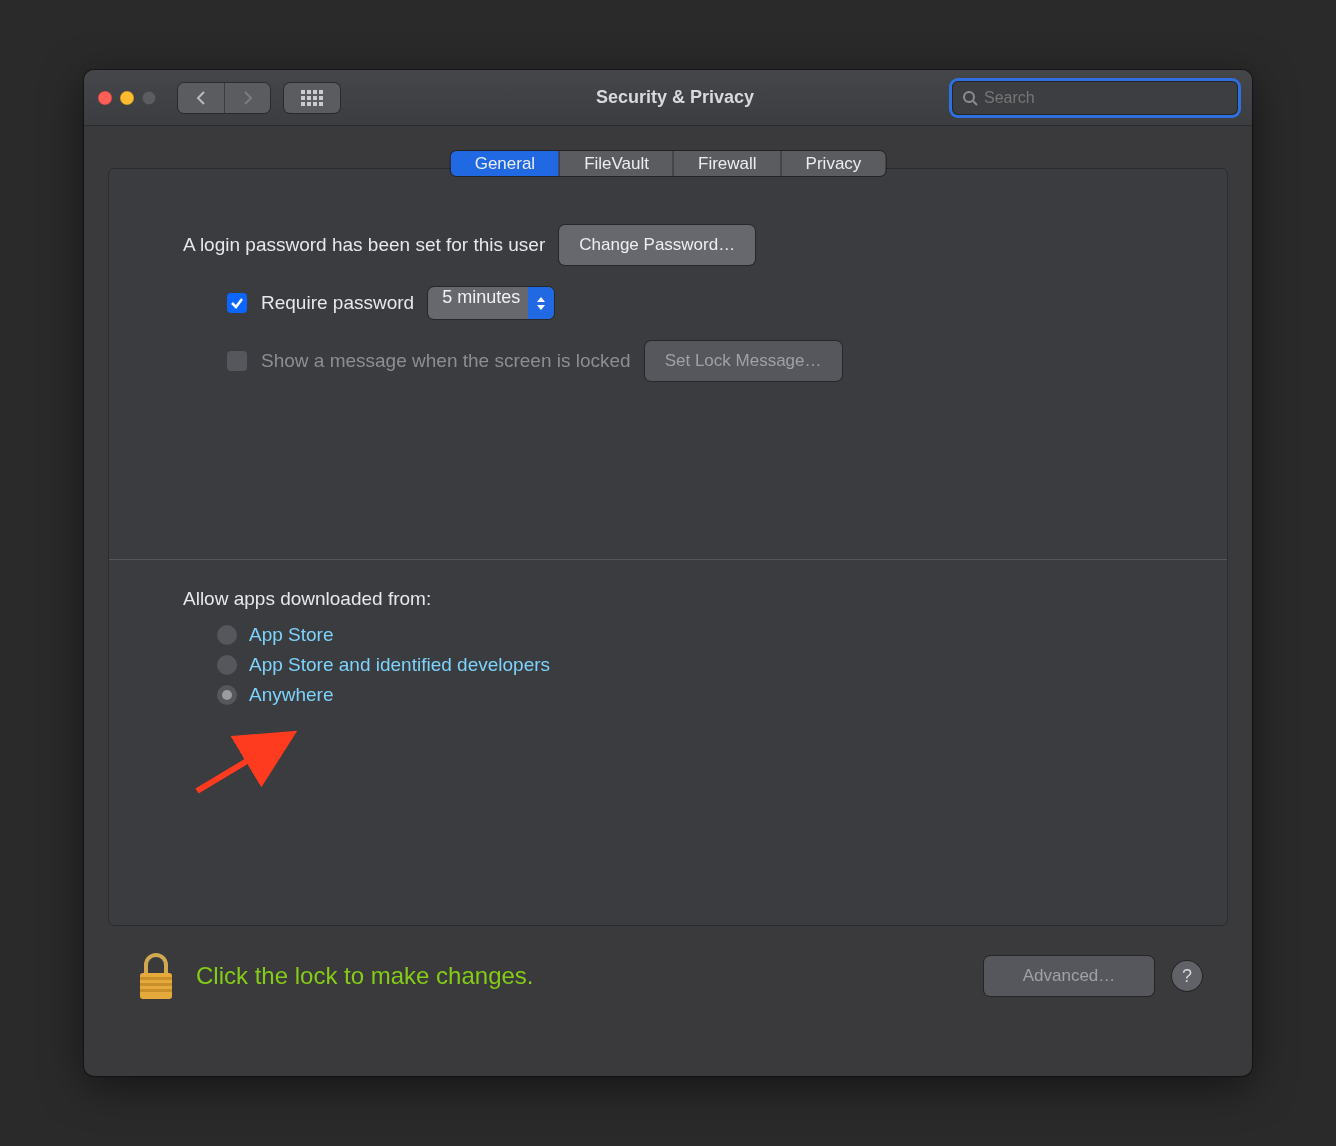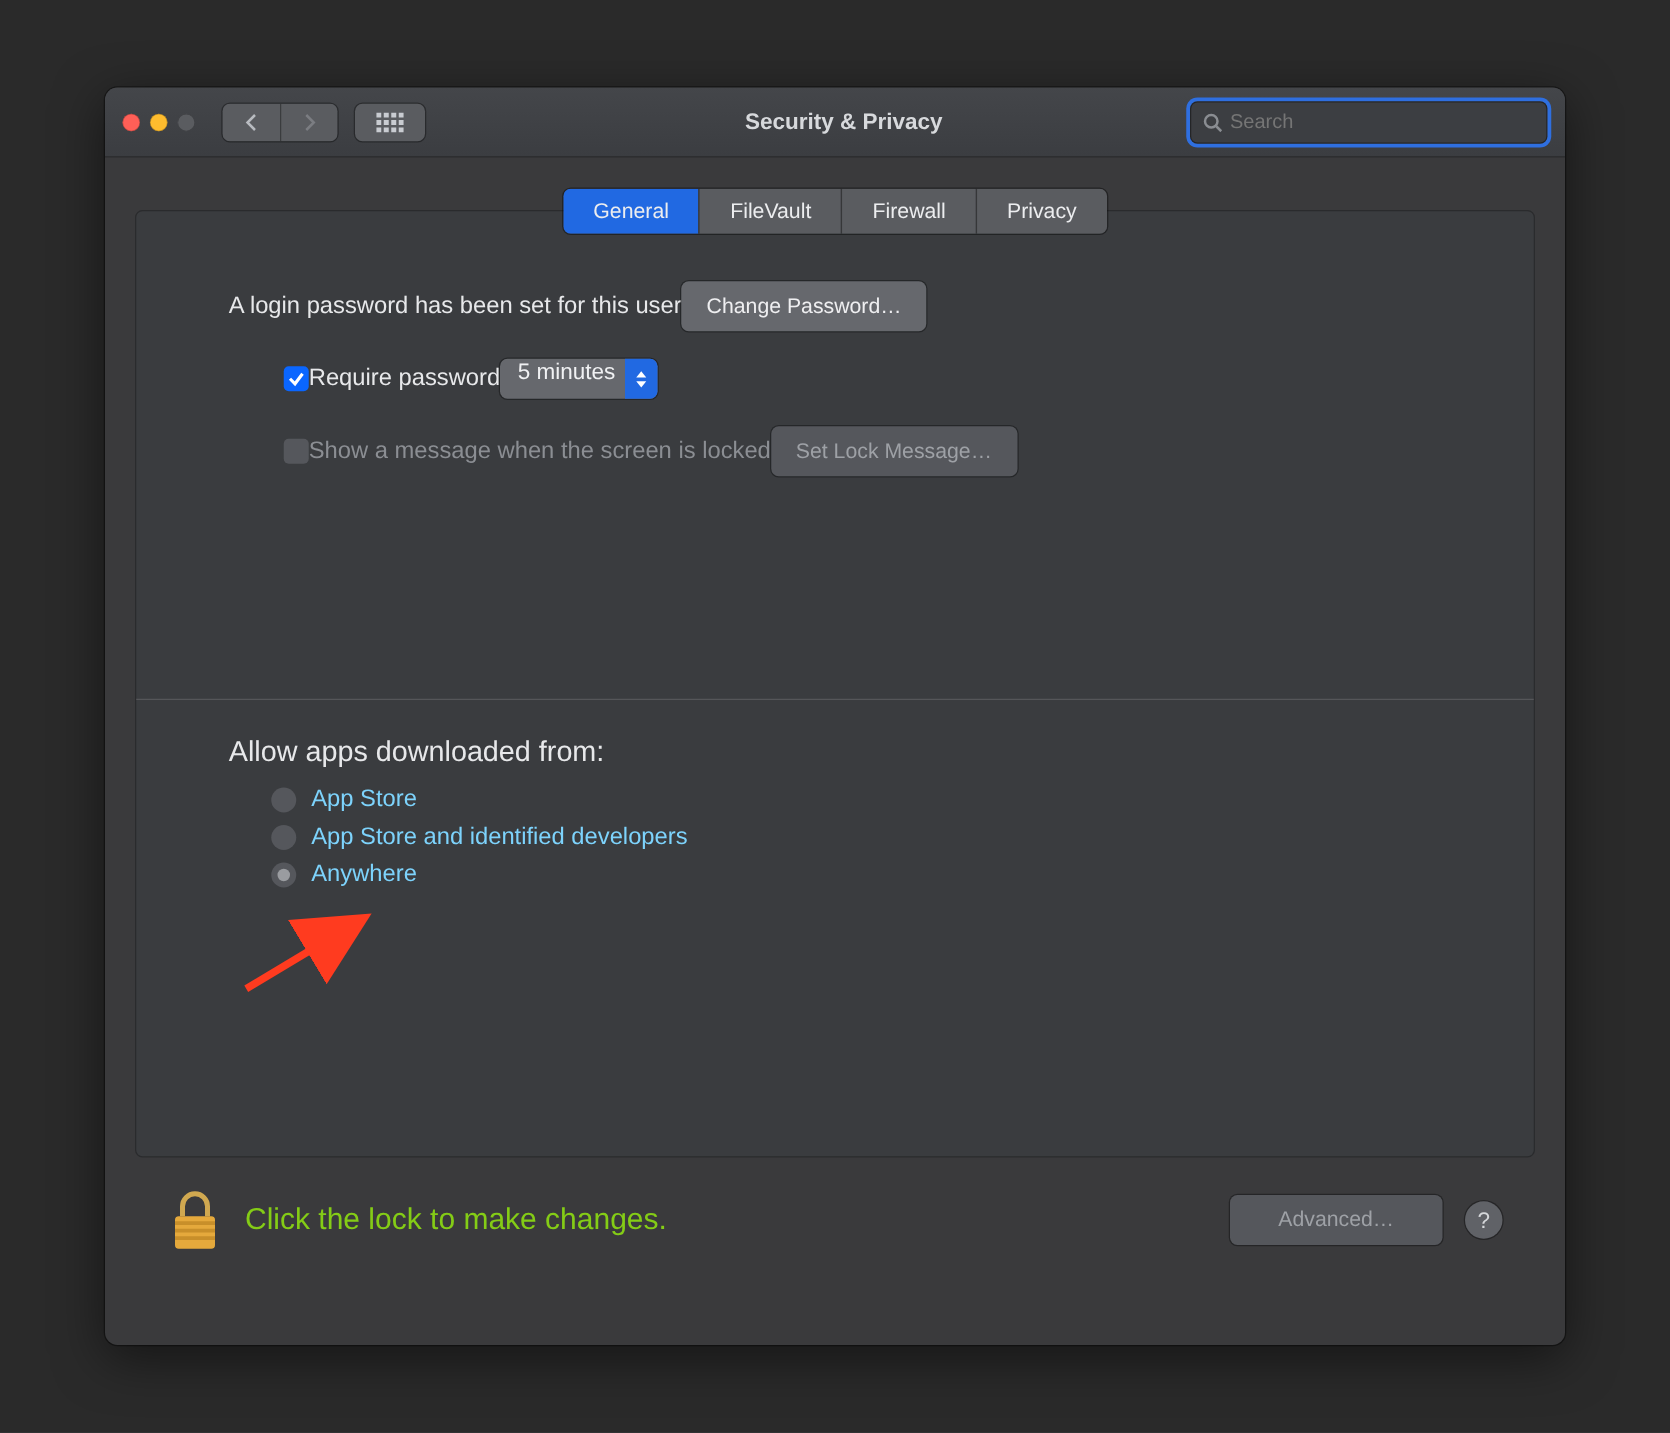--- a/index.html
+++ b/index.html
@@ -78,27 +78,27 @@
       background: #3a3c3f;
       margin-top: 20px;
       padding: 56px 64px 20px 64px;
     }
     .tabs {
       position: absolute; top: -18px; left: 50%; transform: translateX(-50%);
       display: inline-flex; border-radius: 6px; overflow: hidden;
       box-shadow: 0 0 0 1px rgba(0,0,0,.4);
     }
     .tabs button {
-      height: 36px; padding: 0 24px; border: none; background: #5a5c60;
+      height: 25px; padding: 0 24px; border: none; background: #5a5c60;
       color: #ecedef; font-size: 17px; cursor: default;
     }
     .tabs button.active { background: #2169e2; }
     .tabs button + button { border-left: 1px solid rgba(0,0,0,.4); }
 
-    .row { display: flex; align-items: center; margin-bottom: 22px; color: #e7e8ea; font-size: 19px; }
+    .row { display: flex; align-items: center; gap: 14px; margin-bottom: 22px; color: #e7e8ea; font-size: 19px; }
     .row.dim label, .row.dim span.lbl { color: #8b8e93; text-align: right; }
     .btn {
       height: 40px; padding: 0 20px; border: none; border-radius: 6px;
       background: #66686d; color: #efeff1; font-size: 17px; cursor: default;
       box-shadow: 0 0 0 1px rgba(0,0,0,.35);
     }
     .btn.disabled { background: #55575c; color: #9ea1a6; }
 
     .check {
       width: 20px; height: 20px; border-radius: 4px; display: inline-flex;
@@ -119,21 +119,21 @@
       display: flex; flex-direction: column; align-items: center; justify-content: center;
     }
     .stepper::before, .stepper::after {
       content: ""; width: 0; height: 0; border-left: 4px solid transparent; border-right: 4px solid transparent;
     }
     .stepper::before { border-bottom: 5px solid #fff; margin-bottom: 3px; }
     .stepper::after  { border-top: 5px solid #fff; }
 
     .divider { height: 1px; background: #555659; margin: 36px -64px 28px -64px; }
 
-    .section-title { color: #e7e8ea; font-size: 23px; margin-bottom: 14px; }
+    .section-title { color: #e7e8ea; font-size: 19px; margin-bottom: 14px; }
     .radio-row { display: flex; align-items: center; gap: 12px; margin: 8px 0 8px 44px; }
     .radio { width: 20px; height: 20px; border-radius: 50%; background: #55575c; position: relative; flex: 0 0 20px; }
     .radio.selected::after { content: ""; position: absolute; inset: 5px; border-radius: 50%; background: #9a9ca0; }
     .radio-label { color: #7dd3fc; font-size: 19px; }
 
     
     .arrow {
       position: absolute; left: 80px; top: 560px; width: 120px; height: 70px; pointer-events: none;
     }
 

